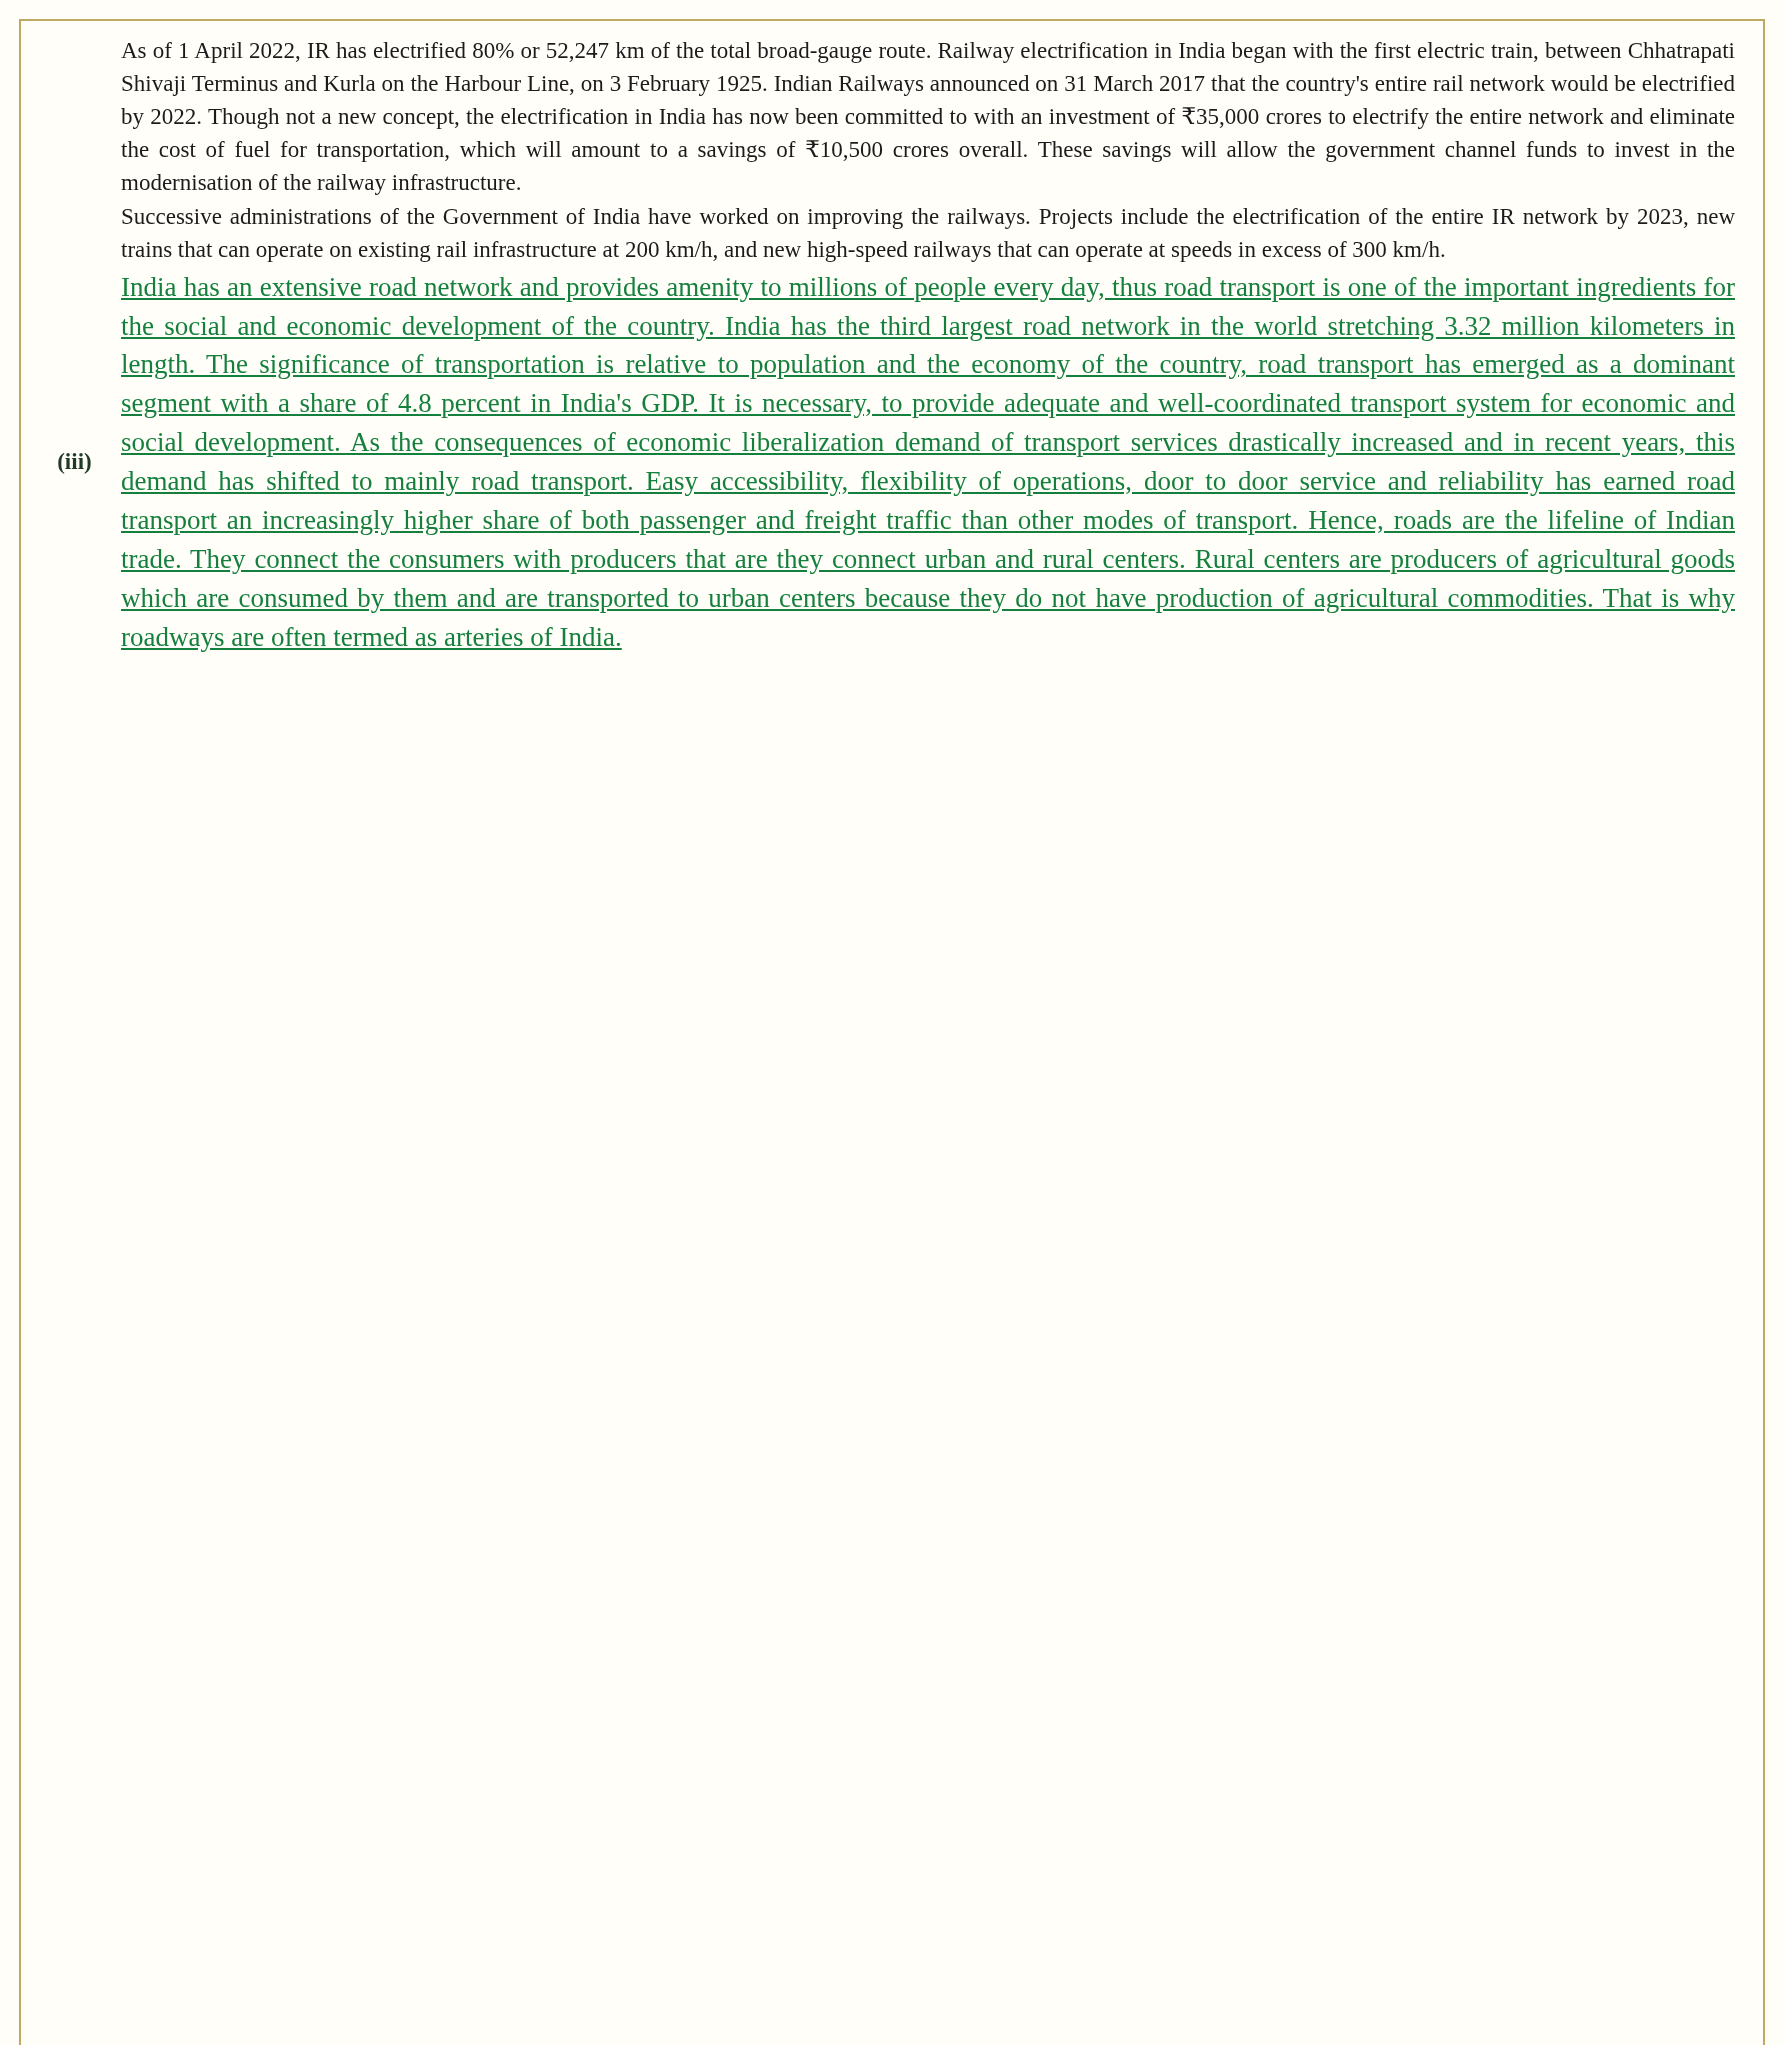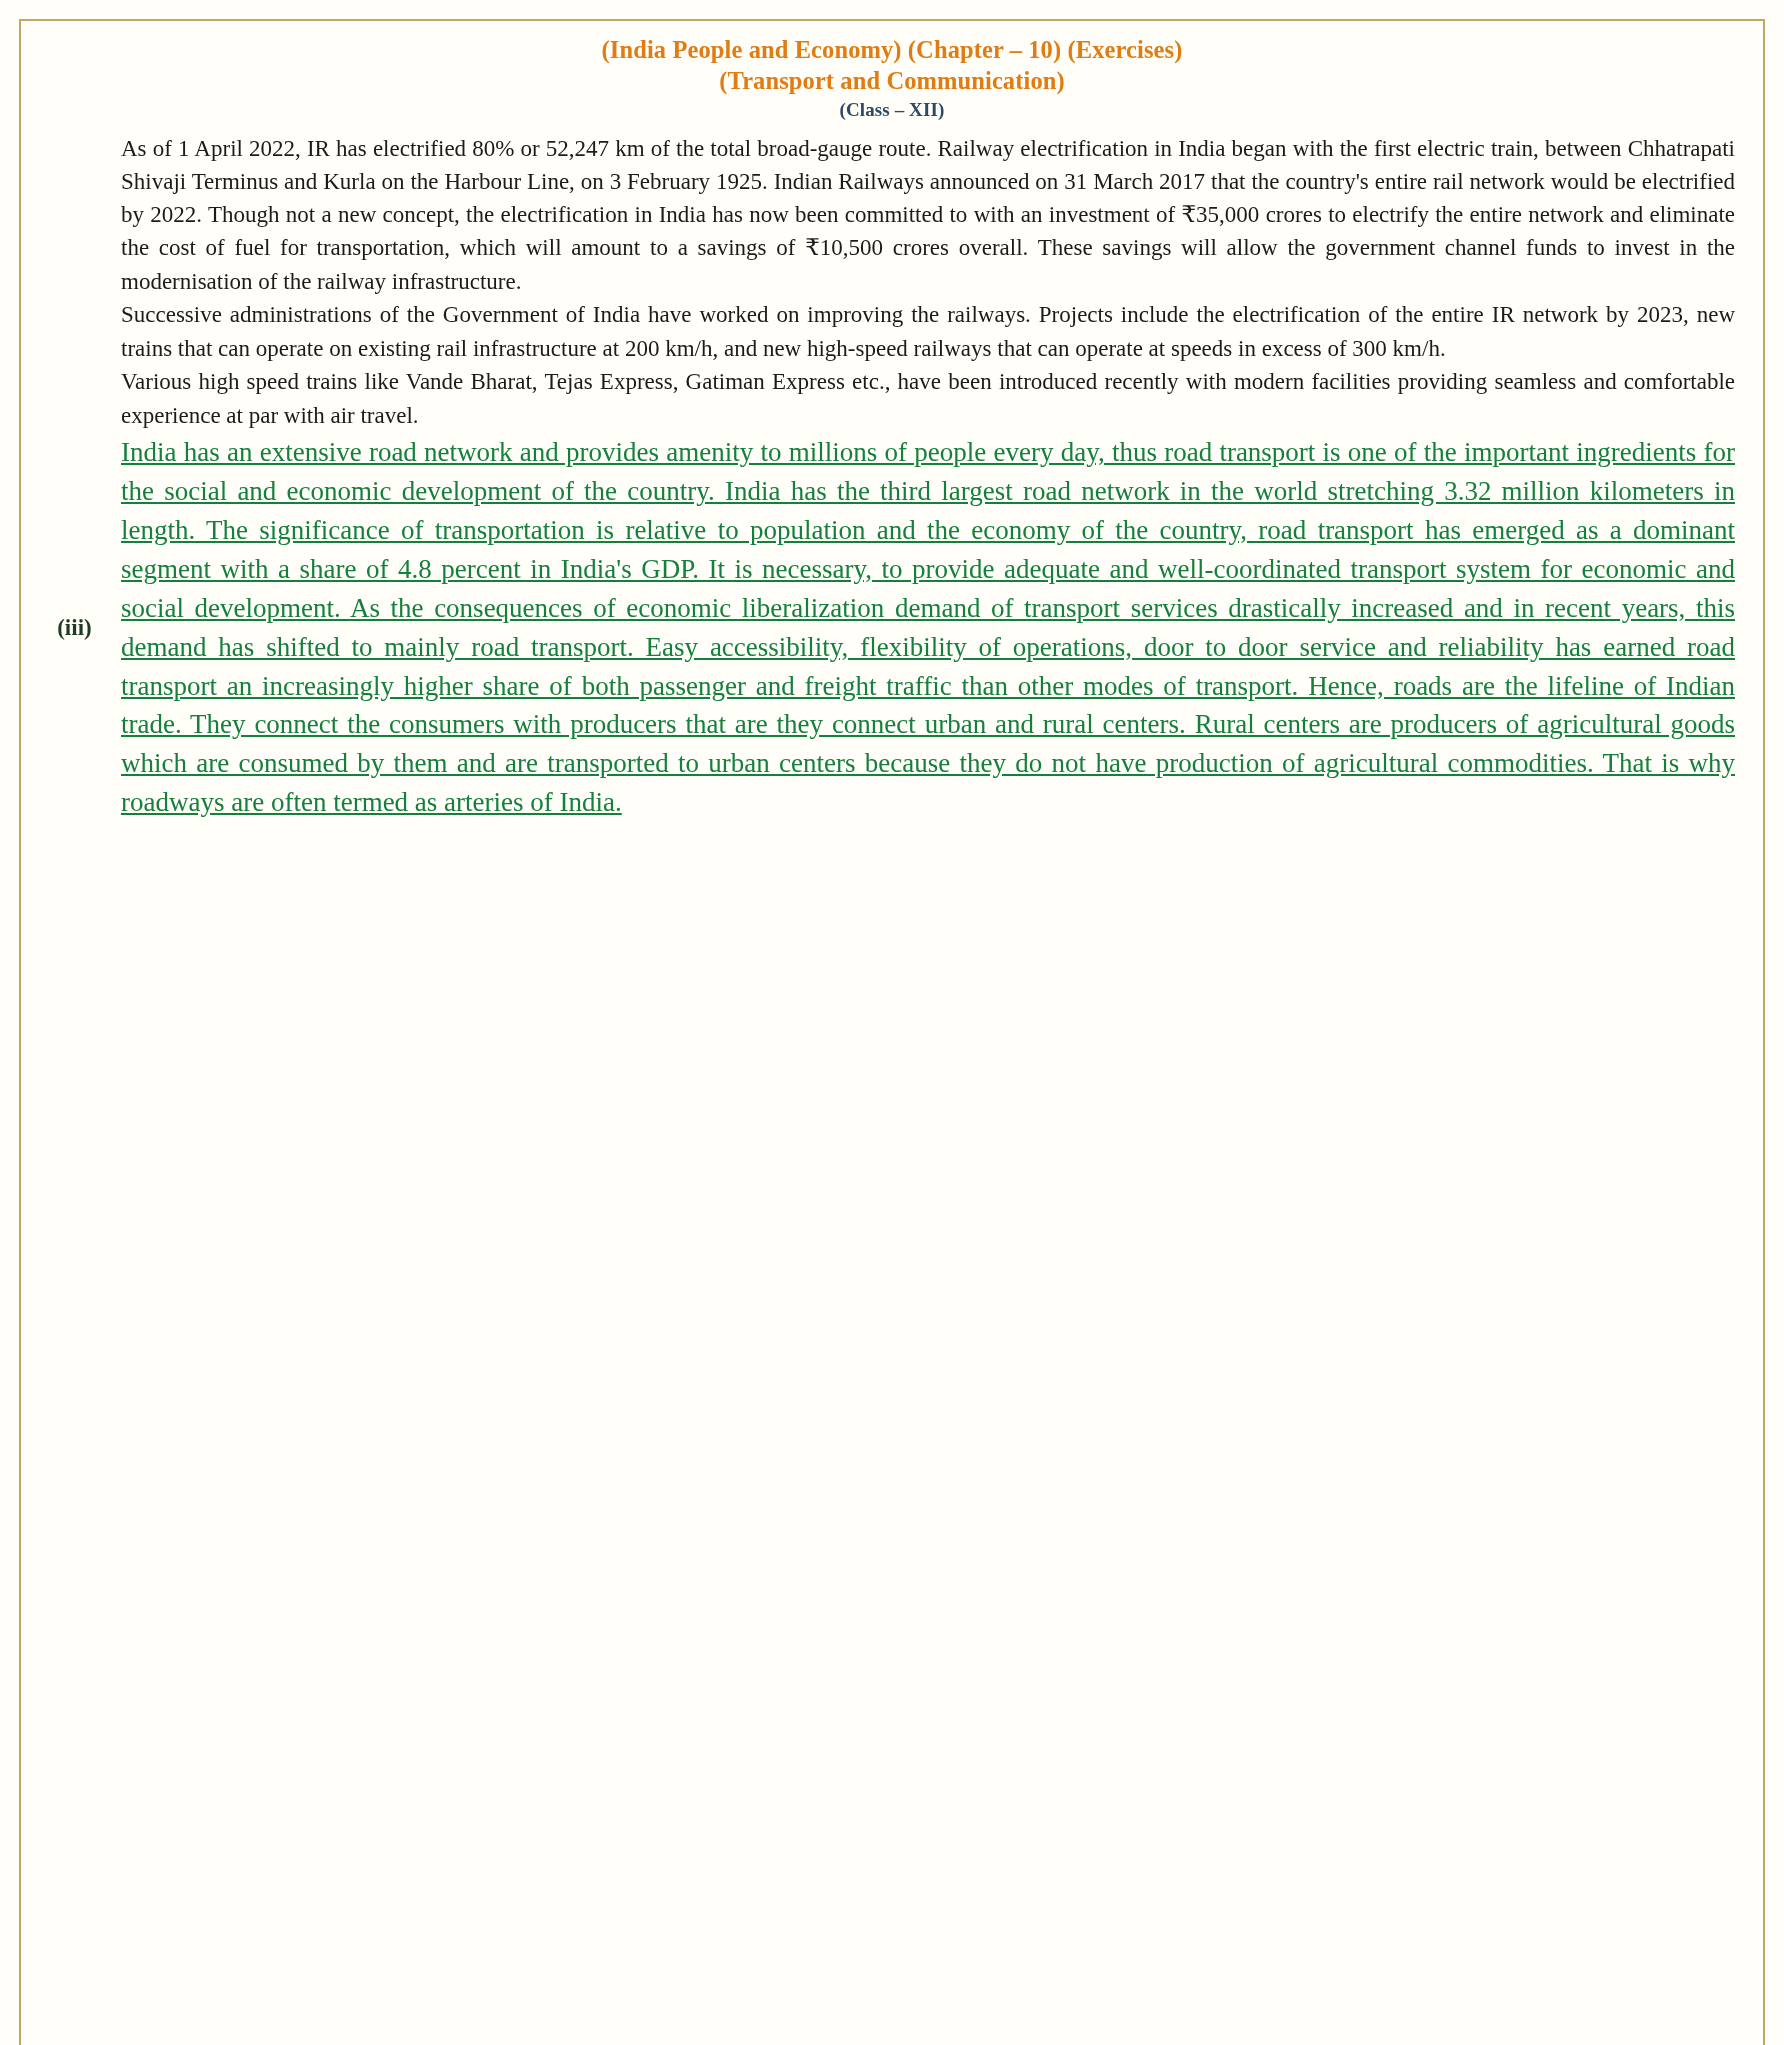--- a/index.html
+++ b/index.html
@@ -132,34 +132,28 @@
 </head>
 <body>
 
 <div class="page">
 
   <div class="page-frame"></div>
 
   <div class="content">
 
 
-    <div class="subtitle-group">
-      <div class="subtitle-line">(India People and Economy) (Chapter – 10) (Exercises)</div>
-      <div class="subtitle-line">(Transport and Communication)</div>
-      <div class="class-line">(Class – XII)</div>
-    </div>
 
     <div class="body-block">
 
 
       <p class="para">As of 1 April 2022, IR has electrified 80% or 52,247 km of the total broad-gauge route. Railway electrification in India began with the first electric train, between Chhatrapati Shivaji Terminus and Kurla on the Harbour Line, on 3 February 1925. Indian Railways announced on 31 March 2017 that the country's entire rail network would be electrified by 2022. Though not a new concept, the electrification in India has now been committed to with an investment of ₹35,000 crores to electrify the entire network and eliminate the cost of fuel for transportation, which will amount to a savings of ₹10,500 crores overall. These savings will allow the government channel funds to invest in the modernisation of the railway infrastructure.</p>
 
       <p class="para">Successive administrations of the Government of India have worked on improving the railways. Projects include the electrification of the entire IR network by 2023, new trains that can operate on existing rail infrastructure at 200 km/h, and new high-speed railways that can operate at speeds in excess of 300 km/h.</p>
 
-      <p class="para">Various high speed trains like Vande Bharat, Tejas Express, Gatiman Express etc., have been introduced recently with modern facilities providing seamless and comfortable experience at par with air travel.</p>
 
       <div class="list-item">
         <div class="list-marker">(iii)</div>
         <div class="list-body">India has an extensive road network and provides amenity to millions of people every day, thus road transport is one of the important ingredients for the social and economic development of the country. India has the third largest road network in the world stretching 3.32 million kilometers in length. The significance of transportation is relative to population and the economy of the country, road transport has emerged as a dominant segment with a share of 4.8 percent in India's GDP. It is necessary, to provide adequate and well-coordinated transport system for economic and social development. As the consequences of economic liberalization demand of transport services drastically increased and in recent years, this demand has shifted to mainly road transport. Easy accessibility, flexibility of operations, door to door service and reliability has earned road transport an increasingly higher share of both passenger and freight traffic than other modes of transport. Hence, roads are the lifeline of Indian trade. They connect the consumers with producers that are they connect urban and rural centers. Rural centers are producers of agricultural goods which are consumed by them and are transported to urban centers because they do not have production of agricultural commodities. That is why roadways are often termed as arteries of India.</div>
       </div>
 
     </div>
 
   </div>
 

